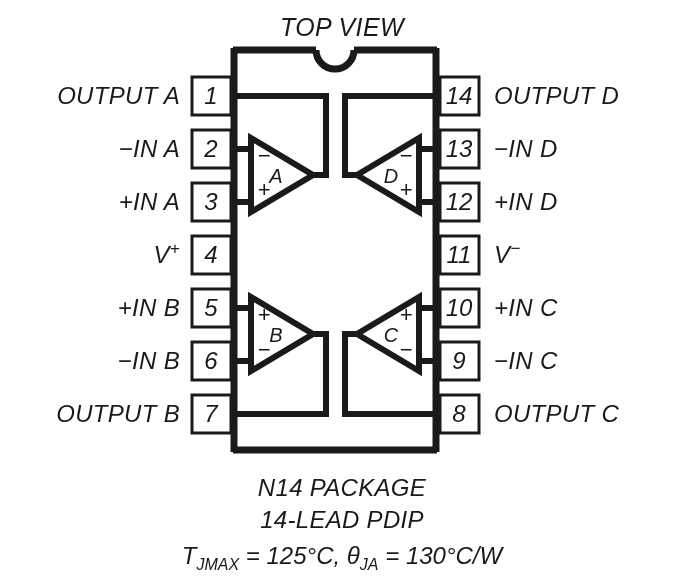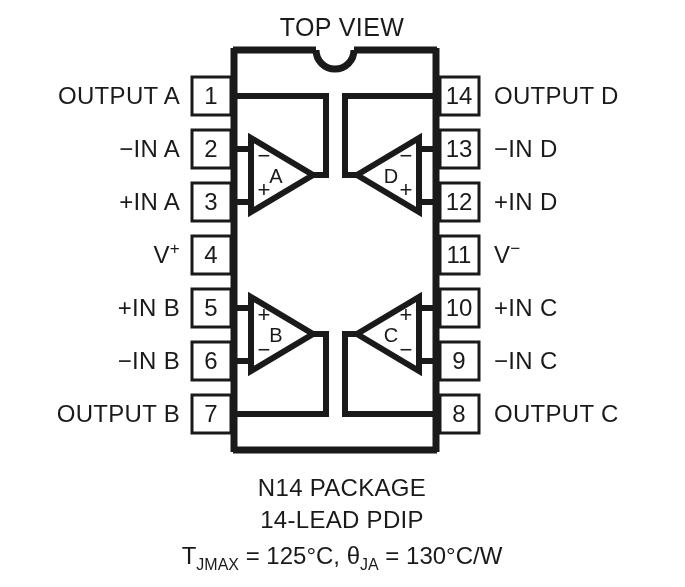--- a/index.html
+++ b/index.html
@@ -11,20 +11,21 @@
     width: 685px;
     height: 587px;
     font-family: "Liberation Sans", sans-serif;
     color: #1a1a1a;
     overflow: hidden;
   }
   #diagram-root {
     position: relative;
     width: 685px;
     height: 587px;
+    font-style: italic;
   }
   #package-svg {
     position: absolute;
     top: 0;
     left: 0;
     width: 685px;
     height: 587px;
   }
   .svg-text {
     font-family: "Liberation Sans", sans-serif;

